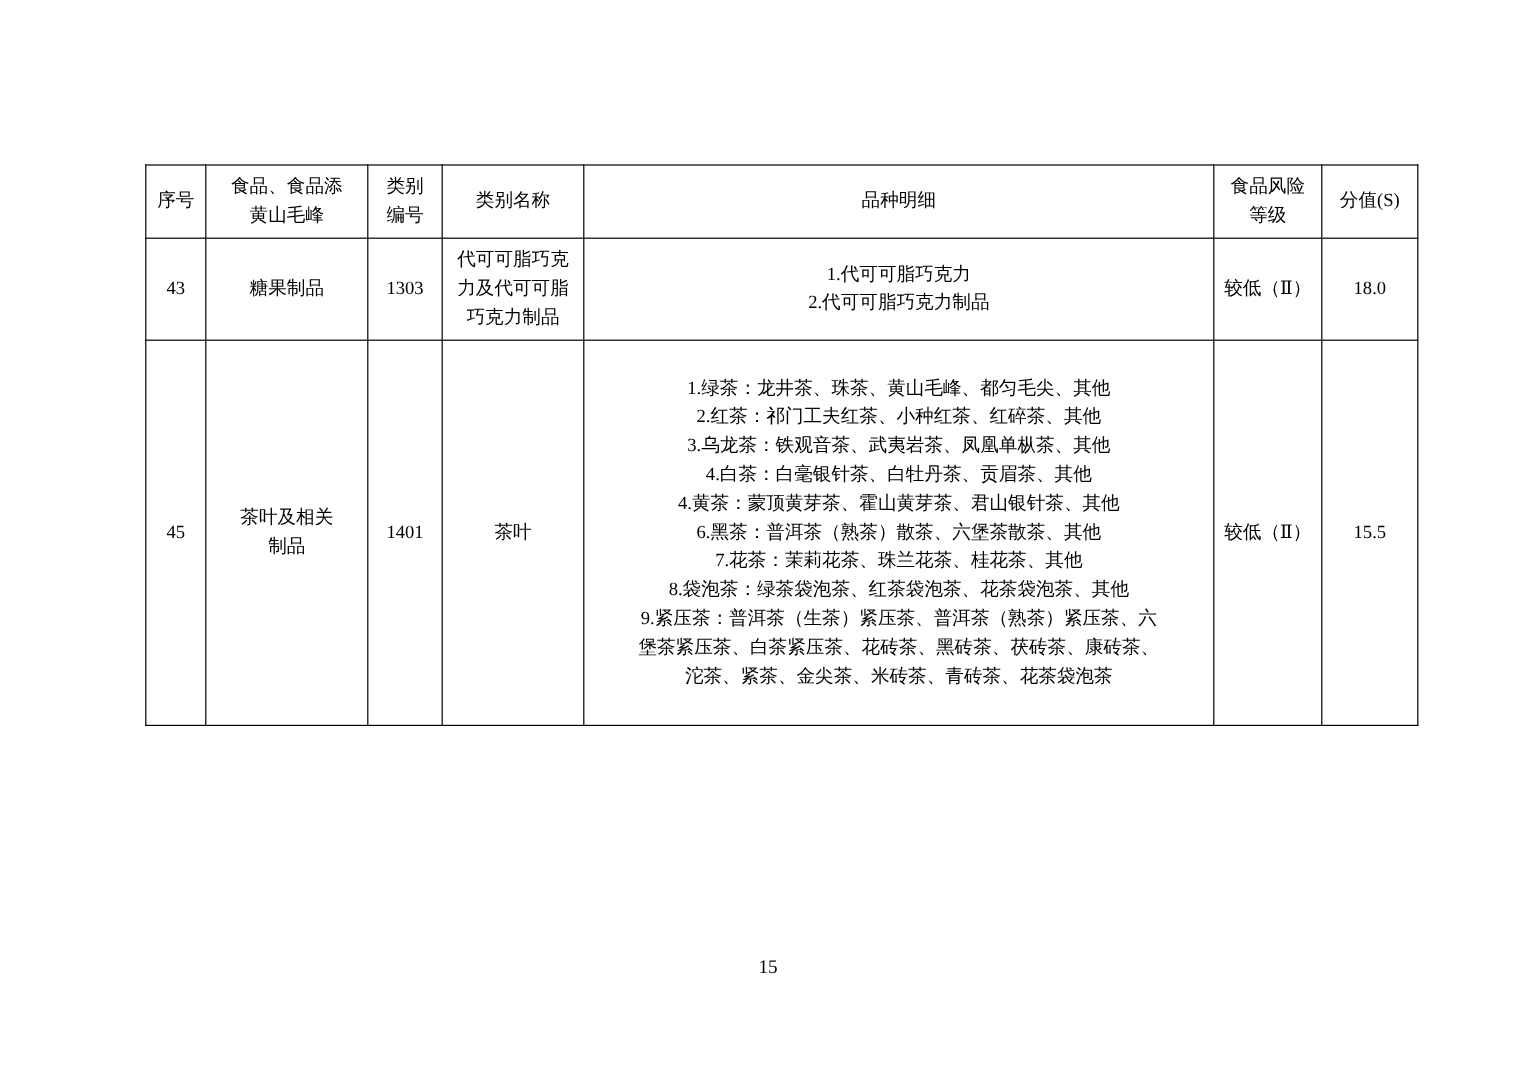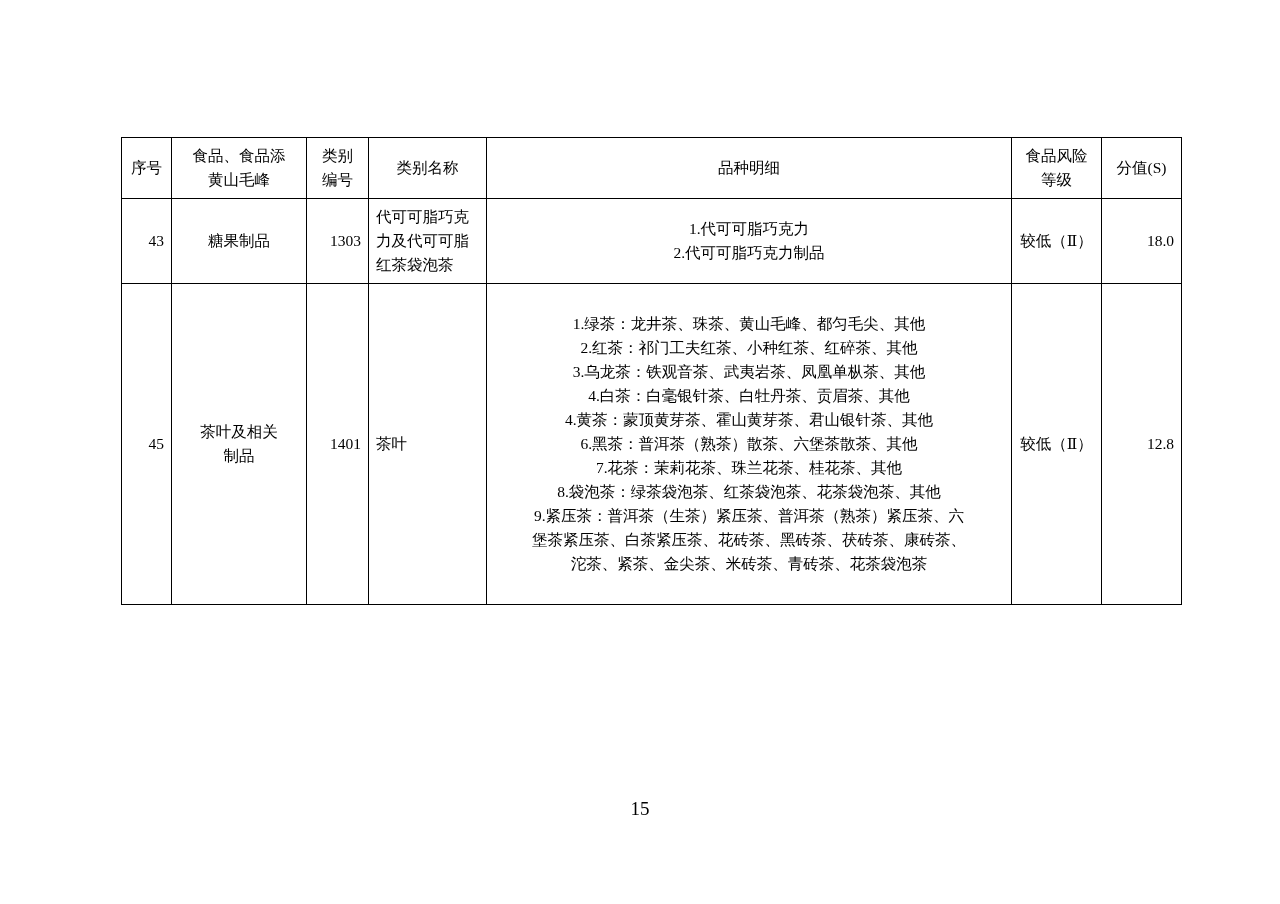--- a/index.html
+++ b/index.html
@@ -70,37 +70,36 @@
     padding-top: 14px;
     padding-bottom: 14px;
   }
   .detail-line { display: block; }
 
   .row-43 td { height: 56px; }
   .row-44 td { height: 50px; }
   .row-45 td { height: 292px; }
 
   .name-cell-small {
-    text-align: left;
+    text-align: center;
     line-height: 1.5;
     font-size: 15.5px;
   }
 
   .page-number {
     position: absolute;
     top: 798px;
     left: 0;
     width: 1280px;
     text-align: center;
-    font-size: 19px;
+    font-size: 16px;
     font-family: "Liberation Serif", "DejaVu Serif", serif;
   }
   .num {
     font-family: "Liberation Serif", "DejaVu Serif", serif;
-    text-align: right;
   }
 </style>
 </head>
 <body>
 
 <div class="page">
 
   <div class="table-wrap">
     <table class="doc-table">
       <colgroup>
@@ -142,21 +141,21 @@
       </thead>
       <tbody>
 
         <tr class="row-43">
           <td class="c-center v-mid num">43</td>
           <td class="c-center v-mid">糖果制品</td>
           <td class="c-center v-mid num">1303</td>
           <td class="name-cell-small v-mid">
             <span class="detail-line">代可可脂巧克</span>
             <span class="detail-line">力及代可可脂</span>
-            <span class="detail-line">红茶袋泡茶</span>
+            <span class="detail-line">巧克力制品</span>
           </td>
           <td class="detail-cell">
             <span class="detail-line">1.代可可脂巧克力</span>
             <span class="detail-line">2.代可可脂巧克力制品</span>
           </td>
           <td class="c-center v-mid">较低（Ⅱ）</td>
           <td class="c-center v-mid num">18.0</td>
         </tr>
 
 
@@ -177,21 +176,21 @@
             <span class="detail-line">4.白茶：白毫银针茶、白牡丹茶、贡眉茶、其他</span>
             <span class="detail-line">4.黄茶：蒙顶黄芽茶、霍山黄芽茶、君山银针茶、其他</span>
             <span class="detail-line">6.黑茶：普洱茶（熟茶）散茶、六堡茶散茶、其他</span>
             <span class="detail-line">7.花茶：茉莉花茶、珠兰花茶、桂花茶、其他</span>
             <span class="detail-line">8.袋泡茶：绿茶袋泡茶、红茶袋泡茶、花茶袋泡茶、其他</span>
             <span class="detail-line">9.紧压茶：普洱茶（生茶）紧压茶、普洱茶（熟茶）紧压茶、六</span>
             <span class="detail-line">堡茶紧压茶、白茶紧压茶、花砖茶、黑砖茶、茯砖茶、康砖茶、</span>
             <span class="detail-line">沱茶、紧茶、金尖茶、米砖茶、青砖茶、花茶袋泡茶</span>
           </td>
           <td class="c-center v-mid">较低（Ⅱ）</td>
-          <td class="c-center v-mid num">12.8</td>
+          <td class="c-center v-mid num">15.5</td>
         </tr>
 
       </tbody>
     </table>
   </div>
 
   <div class="page-number">15</div>
 
 </div>
 

